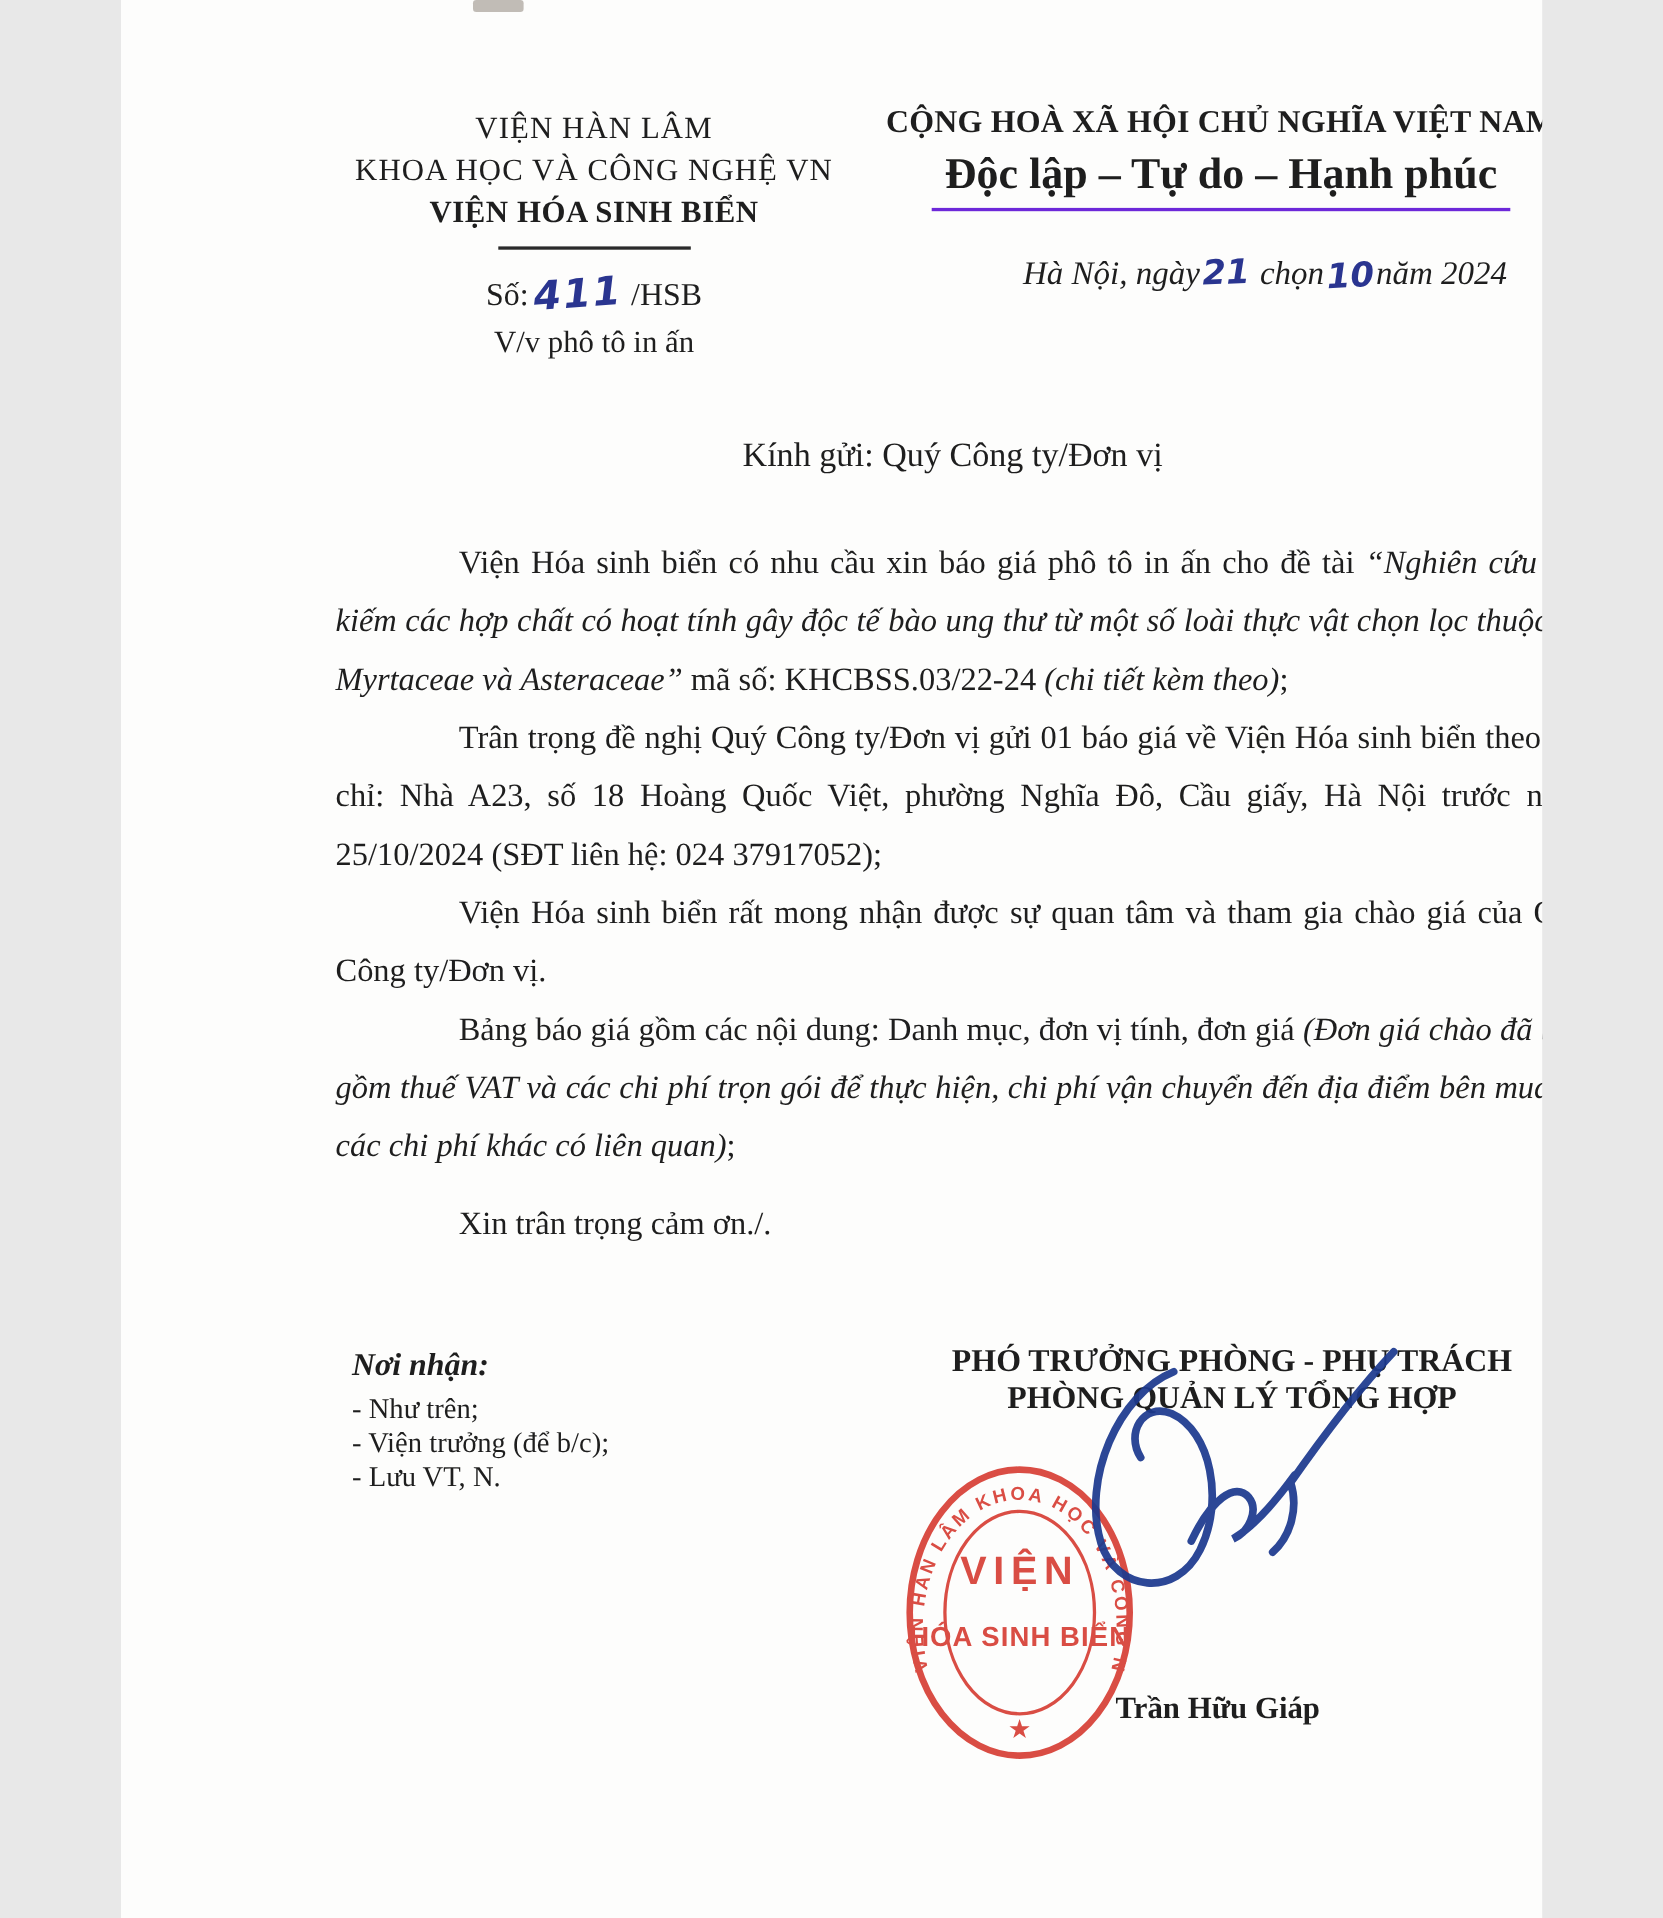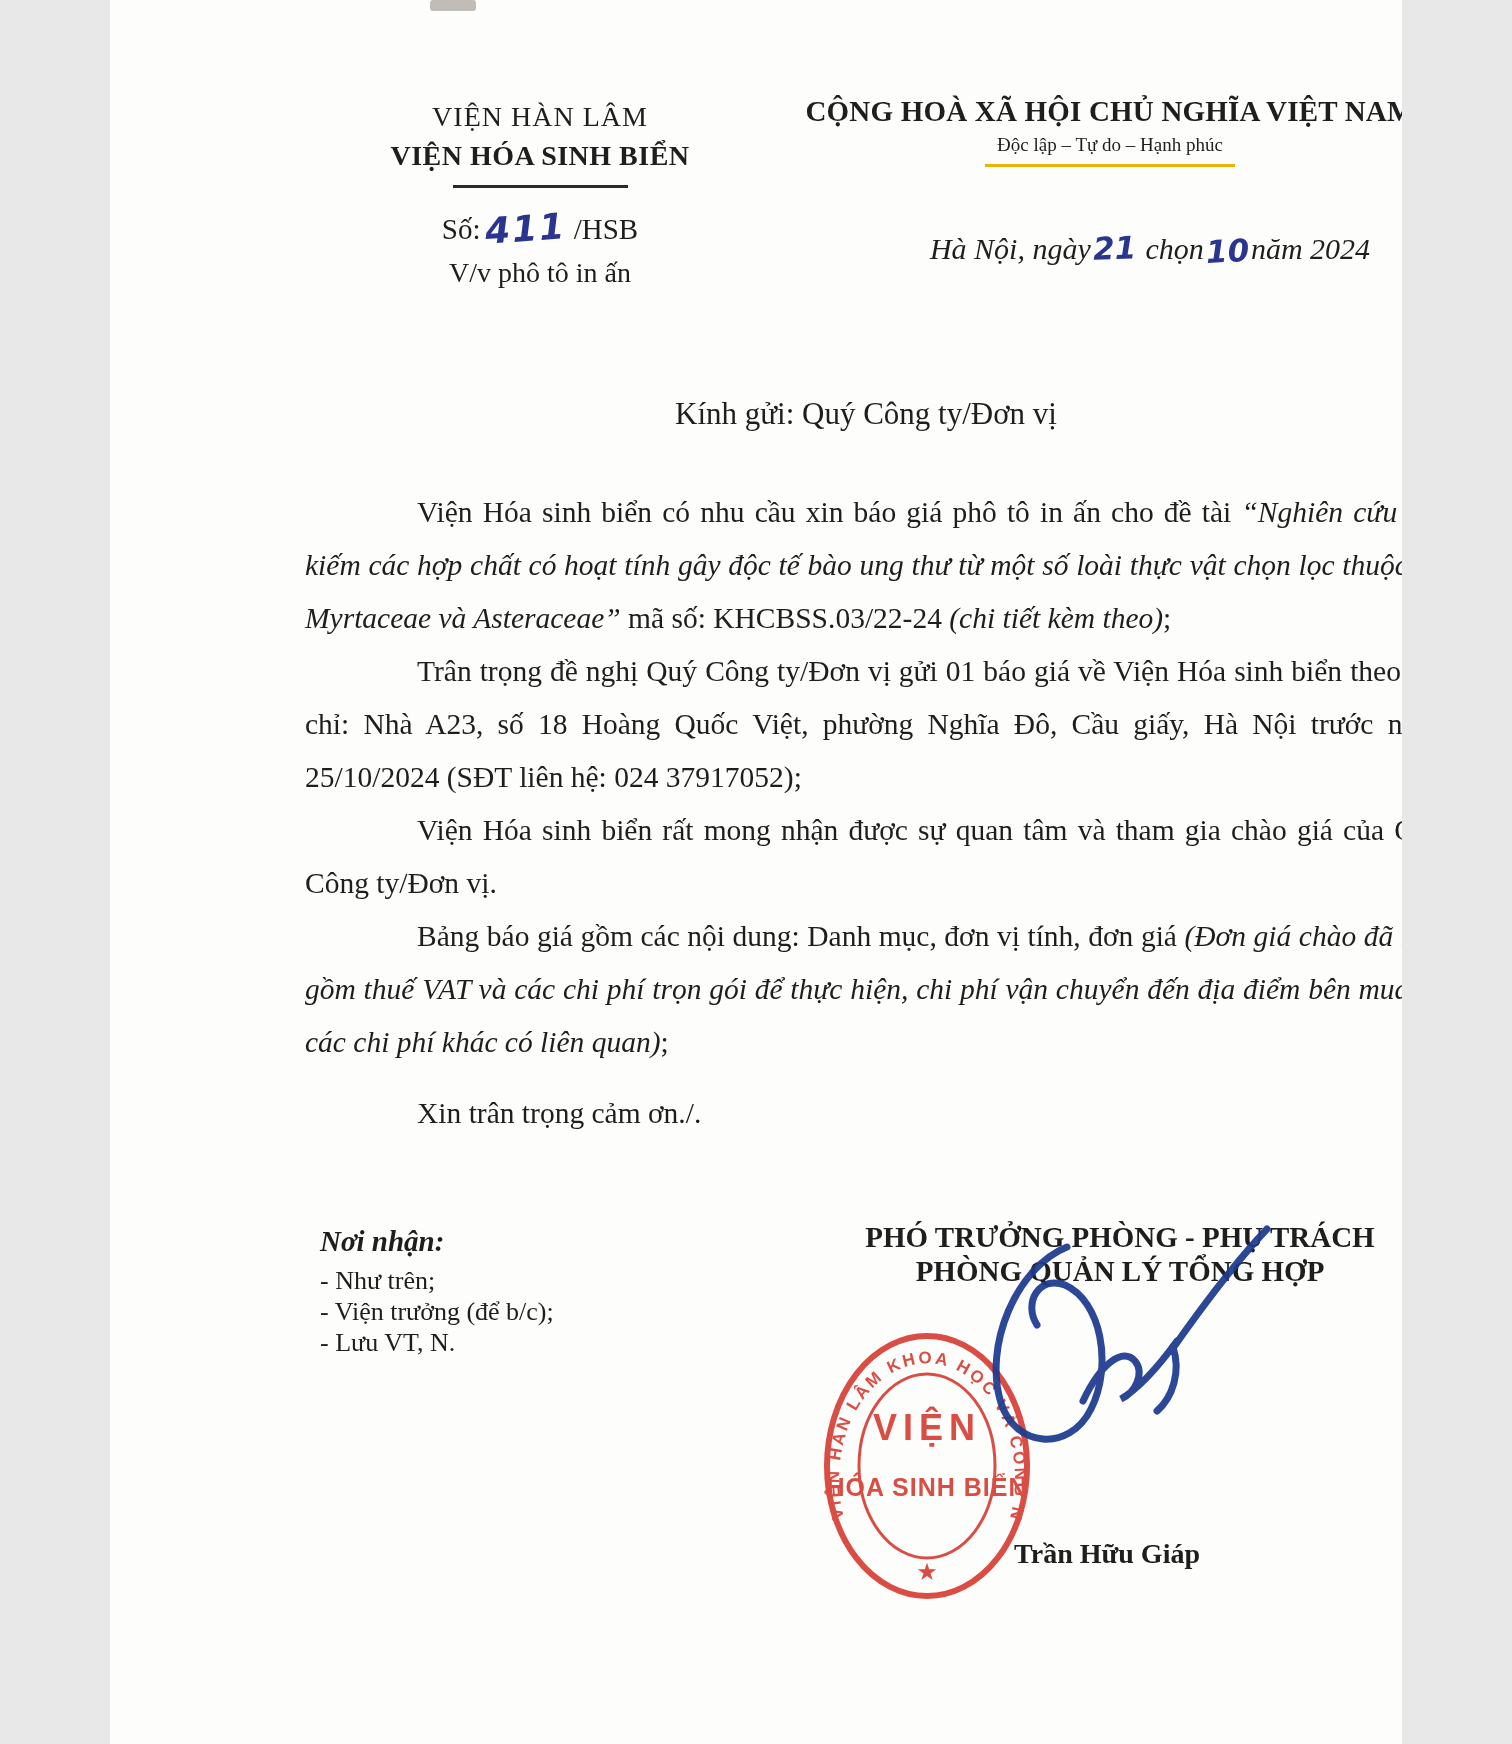--- a/index.html
+++ b/index.html
@@ -16,22 +16,22 @@
   .hleft .l3{font-size:28px;font-weight:bold;letter-spacing:.5px;}
   .hleft .rule{width:175px;border-top:3px solid #2a2a2a;margin:10px auto 0;}
   .numline{margin-top:14px;font-size:29px;}
   .hand{color:#2a3590;font-weight:bold;font-style:italic;
         font-family:"DejaVu Sans",sans-serif;display:inline-block;}
   .num-hand{font-size:36px;transform:rotate(-4deg);letter-spacing:2px;margin:0 8px 0 4px;position:relative;top:2px;}
   .subject{font-size:28px;margin-top:2px;}
   
   .hright{left:690px;top:95px;width:620px;text-align:center;}
   .hright .n1{font-size:29px;font-weight:bold;letter-spacing:.2px;}
-  .hright .n2{font-size:19px;font-weight:normal;display:inline-block;
-              border-bottom:3px solid #eab308;padding:2px 12px 8px;margin-top:4px;}
+  .hright .n2{font-size:40px;font-weight:bold;display:inline-block;
+              border-bottom:3px solid #6d28d9;padding:2px 12px 8px;margin-top:4px;}
   .dateline{left:760px;top:230px;width:560px;text-align:center;
             font-style:italic;font-size:30px;}
   .day-hand{font-size:31px;transform:rotate(-2deg);margin:0 2px;}
   .month-hand{font-size:31px;transform:rotate(-3deg);margin:0 2px;position:relative;top:3px;}
   
   .salutation{left:0;top:396px;width:1512px;text-align:center;font-size:31px;}
   
   .body-text{left:195px;top:486px;width:1140px;font-size:29.5px;line-height:53px;
              text-align:justify;}
   .body-text p{margin:0;text-indent:112px;}
@@ -51,20 +51,21 @@
 </style>
 </head>
 <body>
 
 <div class="page">
 
   <div class="abs artifact"></div>
 
   <div class="abs hleft">
     <div class="l1">VIỆN HÀN LÂM</div>
+    <div class="l2">KHOA HỌC VÀ CÔNG NGHỆ VN</div>
     <div class="l3">VIỆN HÓA SINH BIỂN</div>
     <div class="rule"></div>
     <div class="numline"><span>Số:</span><span class="hand num-hand">411</span><span>/HSB</span></div>
     <div class="subject">V/v phô tô in ấn</div>
   </div>
 
   <div class="abs hright">
     <div class="n1">CỘNG HOÀ XÃ HỘI CHỦ NGHĨA VIỆT NAM</div>
     <div><span class="n2">Độc lập – Tự do – Hạnh phúc</span></div>
   </div>

